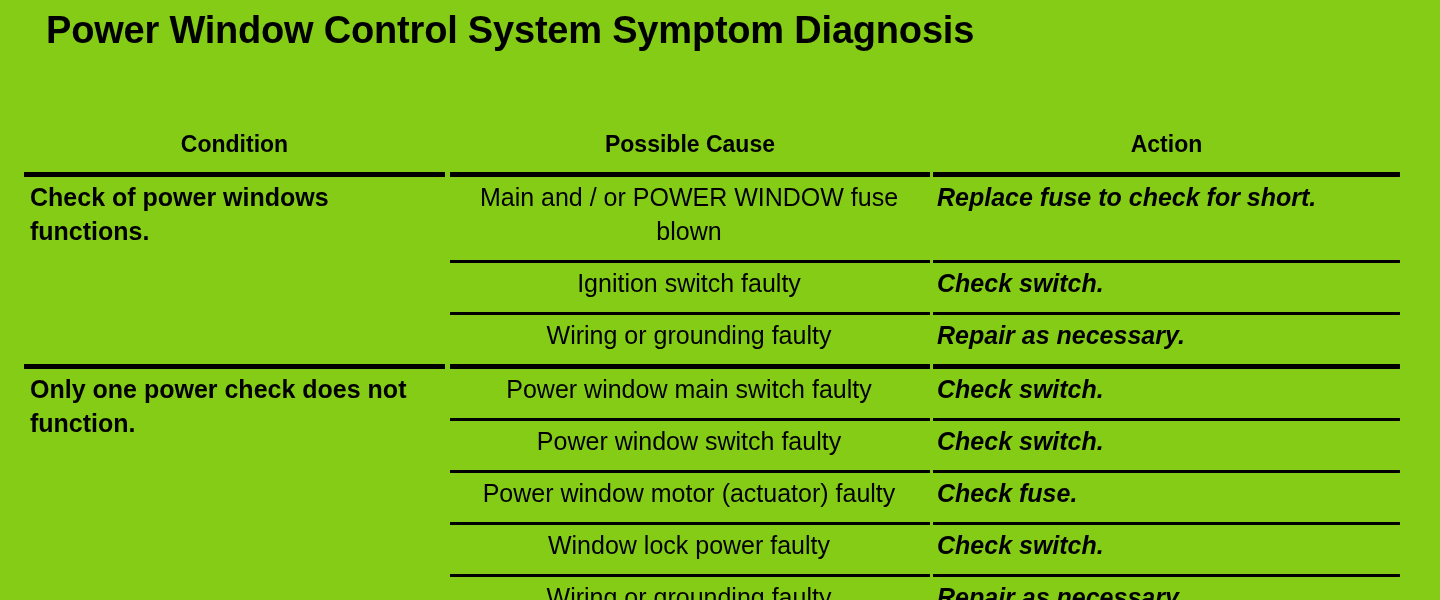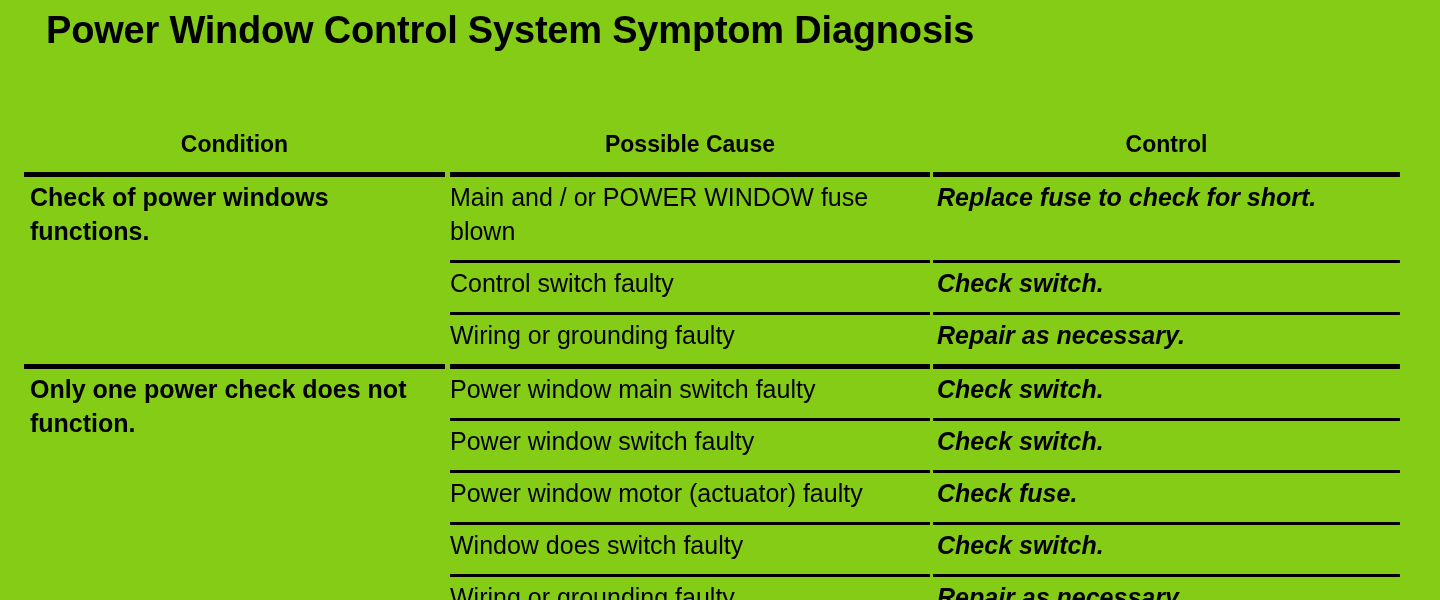--- a/index.html
+++ b/index.html
@@ -84,20 +84,21 @@
   }
   .cell.c1 {
     left: 6px;
     width: 415px;
     font-weight: bold;
   }
   .cell.c2 {
     left: 426px;
     width: 478px;
     font-weight: normal;
+    text-align: center;
   }
   .cell.c3 {
     left: 913px;
     width: 463px;
     font-style: italic;
     font-weight: bold;
   }
 
   .body-area {
     position: relative;
@@ -109,32 +110,32 @@
 
 <div id="page">
 
   <div class="doc-title">Power Window Control System Symptom Diagnosis</div>
 
   <div class="tbl">
 
     <div class="head-row">
       <div class="hcell c1">Condition</div>
       <div class="hcell c2">Possible Cause</div>
-      <div class="hcell c3">Control</div>
+      <div class="hcell c3">Action</div>
     </div>
 
     <div class="body-area" id="body-area" style="height: 459px;">
         <div class="rule thick seg1" style="top: 0px;"></div>
         <div class="rule thick seg2" style="top: 0px;"></div>
         <div class="rule thick seg3" style="top: 0px;"></div>
         <div class="cell c2" style="top: 8px;">Main and / or POWER WINDOW fuse blown</div>
         <div class="cell c3" style="top: 8px;">Replace fuse to check for short.</div>
         <div class="rule seg2" style="top: 88px;"></div>
         <div class="rule seg3" style="top: 88px;"></div>
-        <div class="cell c2" style="top: 94px;">Control switch faulty</div>
+        <div class="cell c2" style="top: 94px;">Ignition switch faulty</div>
         <div class="cell c3" style="top: 94px;">Check switch.</div>
         <div class="rule seg2" style="top: 140px;"></div>
         <div class="rule seg3" style="top: 140px;"></div>
         <div class="cell c2" style="top: 146px;">Wiring or grounding faulty</div>
         <div class="cell c3" style="top: 146px;">Repair as necessary.</div>
         <div class="cell c1" style="top: 8px;">Check of power windows functions.</div>
         <div class="rule thick seg1" style="top: 192px;"></div>
         <div class="rule thick seg2" style="top: 192px;"></div>
         <div class="rule thick seg3" style="top: 192px;"></div>
         <div class="cell c2" style="top: 200px;">Power window main switch faulty</div>
@@ -142,21 +143,21 @@
         <div class="rule seg2" style="top: 246px;"></div>
         <div class="rule seg3" style="top: 246px;"></div>
         <div class="cell c2" style="top: 252px;">Power window switch faulty</div>
         <div class="cell c3" style="top: 252px;">Check switch.</div>
         <div class="rule seg2" style="top: 298px;"></div>
         <div class="rule seg3" style="top: 298px;"></div>
         <div class="cell c2" style="top: 304px;">Power window motor (actuator) faulty</div>
         <div class="cell c3" style="top: 304px;">Check fuse.</div>
         <div class="rule seg2" style="top: 350px;"></div>
         <div class="rule seg3" style="top: 350px;"></div>
-        <div class="cell c2" style="top: 356px;">Window does switch faulty</div>
+        <div class="cell c2" style="top: 356px;">Window lock power faulty</div>
         <div class="cell c3" style="top: 356px;">Check switch.</div>
         <div class="rule seg2" style="top: 402px;"></div>
         <div class="rule seg3" style="top: 402px;"></div>
         <div class="cell c2" style="top: 408px;">Wiring or grounding faulty</div>
         <div class="cell c3" style="top: 408px;">Repair as necessary.</div>
         <div class="cell c1" style="top: 200px;">Only one power check does not function.</div>
         <div class="rule thick segall" style="top: 454px;"></div>
       </div>
 
   </div>

